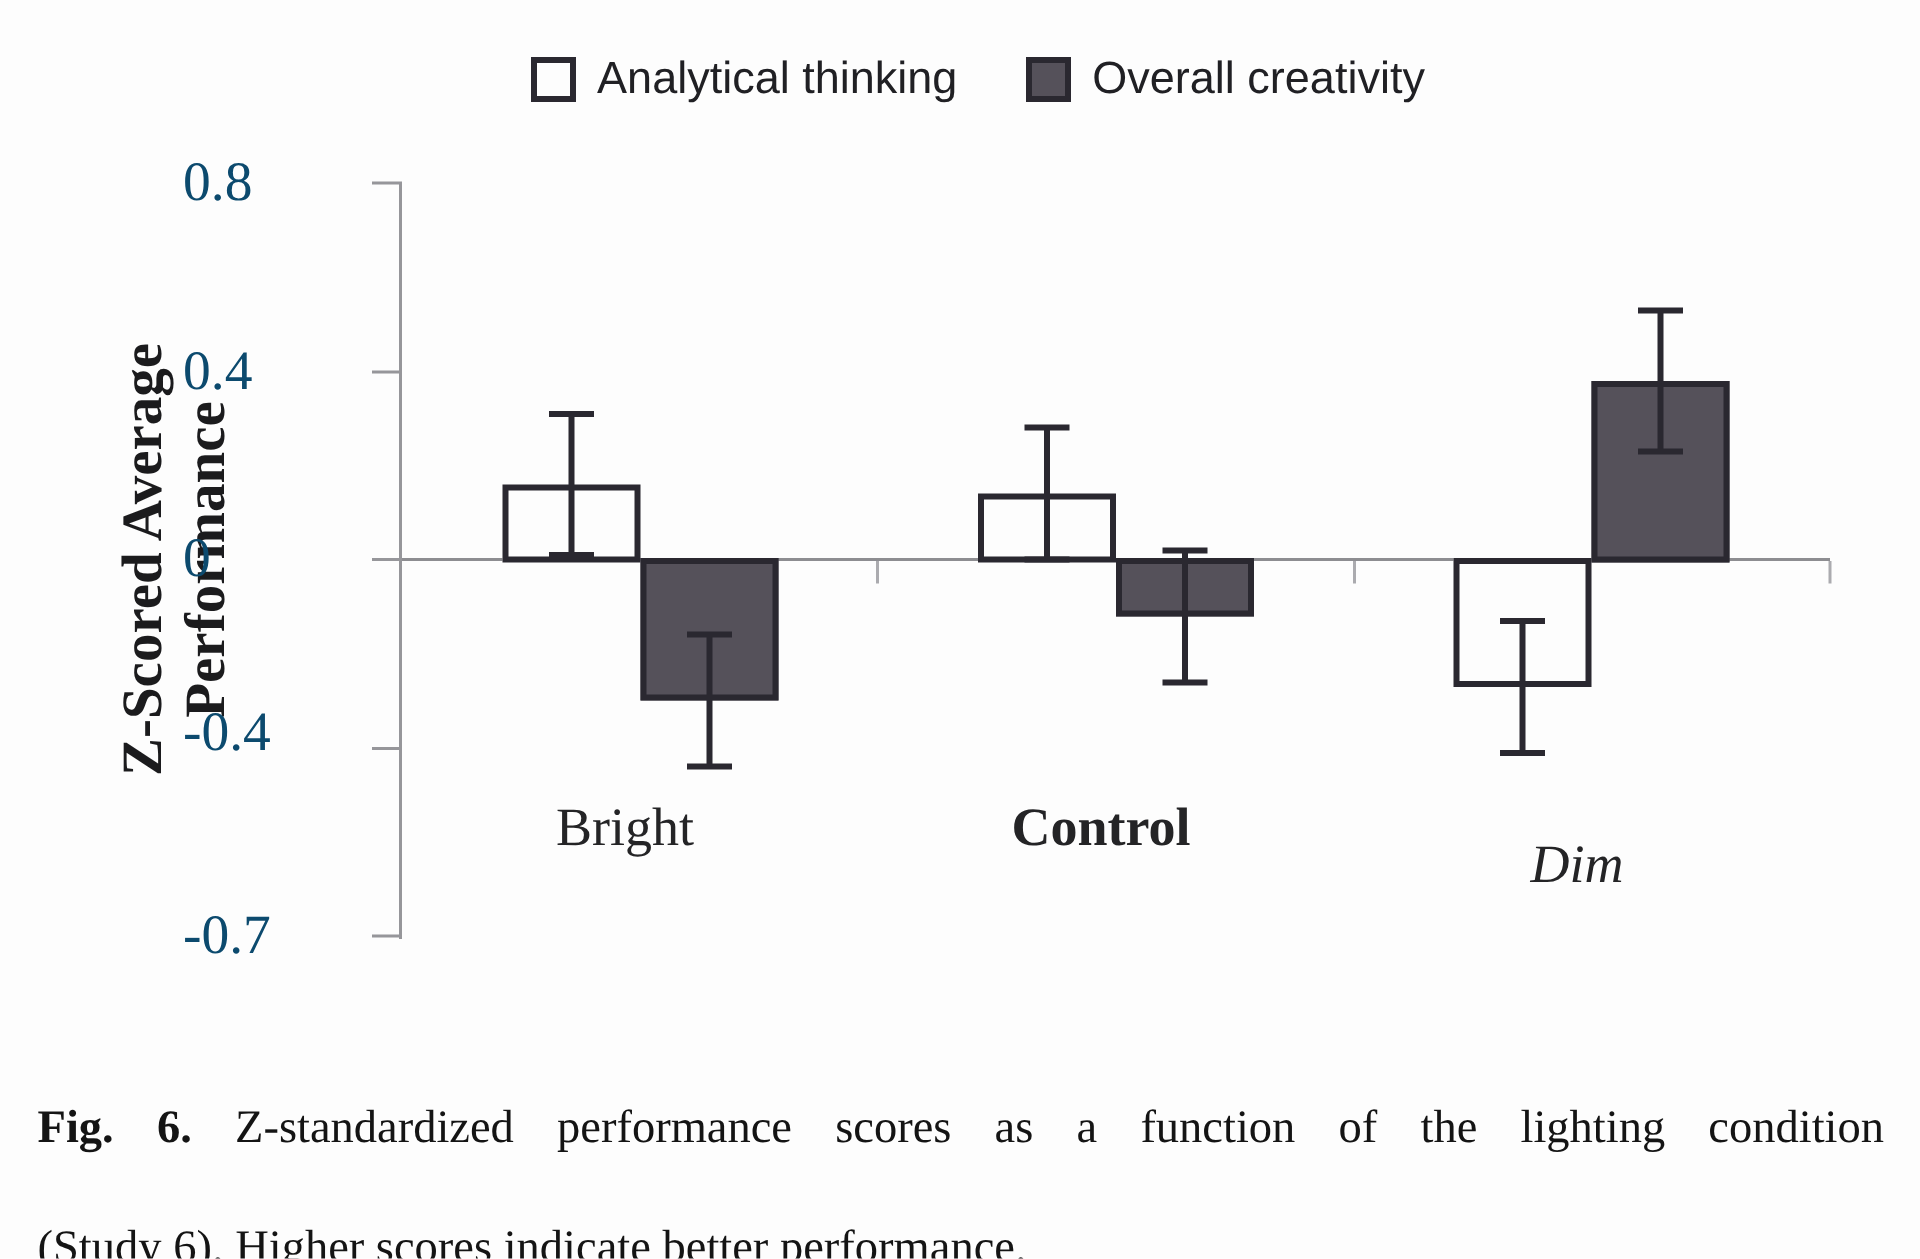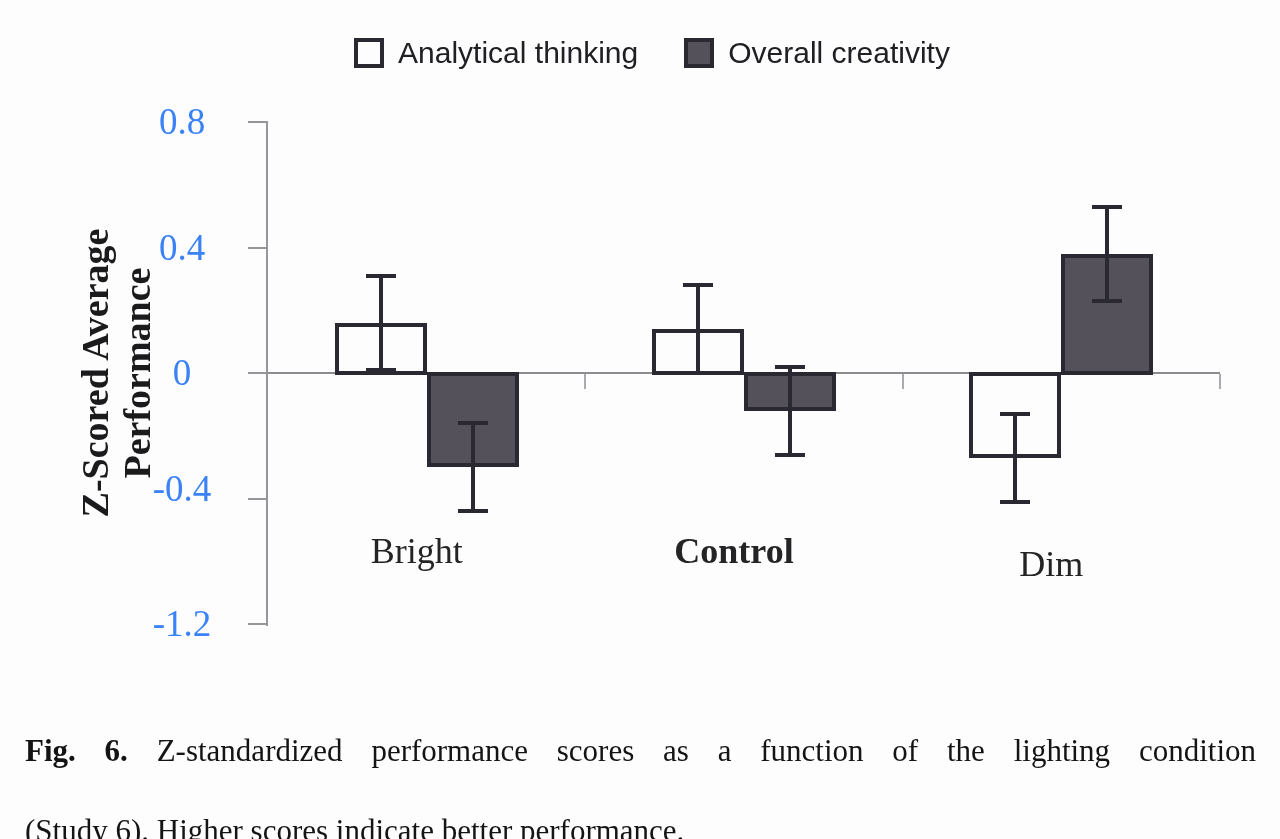--- a/index.html
+++ b/index.html
@@ -58,25 +58,25 @@
     width: 952px;
     top: 644px;
     text-align: center;
     font-weight: bold;
     font-size: 40px;
     color: #1b1b1d;
   }
 
   
   .y-tick-label {
-    text-align: center;
+    text-align: left;
     font-size: 37px;
     line-height: 48px;
     height: 48px;
-    color: #3b82f6;
+    color: #0c4a6e;
   }
   .cat-label {
     text-align: center;
     font-size: 36px;
     line-height: 48px;
     height: 48px;
     color: #242426;
   }
   .bar { box-sizing: border-box; }
 
@@ -119,21 +119,21 @@
       <div class="abs" style="left: 266px; top: 121px; width: 2px; height: 505px; background: rgb(150, 150, 154);"></div>
       <div class="abs" style="left: 248px; top: 121px; width: 18px; height: 2px; background: rgb(150, 150, 154);"></div>
       <div class="abs y-tick-label" style="left: 122px; top: 98px; width: 120px;">0.8</div>
       <div class="abs" style="left: 248px; top: 246.5px; width: 18px; height: 2px; background: rgb(150, 150, 154);"></div>
       <div class="abs y-tick-label" style="left: 122px; top: 223.5px; width: 120px;">0.4</div>
       <div class="abs" style="left: 248px; top: 372px; width: 18px; height: 2px; background: rgb(150, 150, 154);"></div>
       <div class="abs y-tick-label" style="left: 122px; top: 349px; width: 120px;">0</div>
       <div class="abs" style="left: 248px; top: 497.5px; width: 18px; height: 2px; background: rgb(150, 150, 154);"></div>
       <div class="abs y-tick-label" style="left: 122px; top: 465px; width: 120px; font-family: Liberation Serif, serif;">-0.4</div>
       <div class="abs" style="left: 248px; top: 623px; width: 18px; height: 2px; background: rgb(150, 150, 154);"></div>
-      <div class="abs y-tick-label" style="left: 122px; top: 600px; width: 120px;">-1.2</div>
+      <div class="abs y-tick-label" style="left: 122px; top: 600px; width: 120px;">-0.7</div>
       <div class="abs" style="left: 268px; top: 372px; width: 952px; height: 2px; background: rgb(141, 141, 145);"></div>
       <div class="abs" style="left: 584.333px; top: 374px; width: 2px; height: 15px; background: rgb(171, 171, 175);"></div>
       <div class="abs" style="left: 901.667px; top: 374px; width: 2px; height: 15px; background: rgb(171, 171, 175);"></div>
       <div class="abs" style="left: 1219px; top: 374px; width: 2px; height: 15px; background: rgb(171, 171, 175);"></div>
       <div class="abs bar" style="left: 334.667px; top: 322.8px; width: 92px; height: 52.2px; background: rgb(253, 253, 253); border: 4px solid rgb(42, 40, 48);"></div>
       <div class="abs bar" style="left: 426.667px; top: 372px; width: 92px; height: 95.125px; background: rgb(85, 81, 90); border: 4px solid rgb(42, 40, 48);"></div>
       <div class="abs" style="left: 378.667px; top: 275.738px; width: 4px; height: 94.125px; background: rgb(42, 40, 48);"></div>
       <div class="abs" style="left: 365.667px; top: 273.738px; width: 30px; height: 4px; background: rgb(42, 40, 48);"></div>
       <div class="abs" style="left: 365.667px; top: 367.863px; width: 30px; height: 4px; background: rgb(42, 40, 48);"></div>
       <div class="abs" style="left: 470.667px; top: 423.2px; width: 4px; height: 87.85px; background: rgb(42, 40, 48);"></div>
@@ -150,21 +150,21 @@
       <div class="abs" style="left: 775px; top: 452.575px; width: 30px; height: 4px; background: rgb(42, 40, 48);"></div>
       <div class="abs cat-label" style="left: 624px; top: 527px; width: 220px; font-weight: bold;">Control</div>
       <div class="abs bar" style="left: 969.333px; top: 372px; width: 92px; height: 85.7125px; background: rgb(253, 253, 253); border: 4px solid rgb(42, 40, 48);"></div>
       <div class="abs bar" style="left: 1061.33px; top: 253.775px; width: 92px; height: 121.225px; background: rgb(85, 81, 90); border: 4px solid rgb(42, 40, 48);"></div>
       <div class="abs" style="left: 1013.33px; top: 413.788px; width: 4px; height: 87.85px; background: rgb(42, 40, 48);"></div>
       <div class="abs" style="left: 1000.33px; top: 411.788px; width: 30px; height: 4px; background: rgb(42, 40, 48);"></div>
       <div class="abs" style="left: 1000.33px; top: 499.637px; width: 30px; height: 4px; background: rgb(42, 40, 48);"></div>
       <div class="abs" style="left: 1105.33px; top: 206.713px; width: 4px; height: 94.125px; background: rgb(42, 40, 48);"></div>
       <div class="abs" style="left: 1092.33px; top: 204.713px; width: 30px; height: 4px; background: rgb(42, 40, 48);"></div>
       <div class="abs" style="left: 1092.33px; top: 298.837px; width: 30px; height: 4px; background: rgb(42, 40, 48);"></div>
-      <div class="abs cat-label" style="left: 941.333px; top: 540px; width: 220px;">Dim</div>
+      <div class="abs cat-label" style="left: 941.333px; top: 552px; width: 220px; font-style: italic;">Dim</div>
     </div>
 
 
   <div class="caption">
     <div class="cap-line1"><span class="bold">Fig. 6.</span> <span>Z-standardized performance scores as a function of the lighting condition</span></div>
     <div class="cap-line2">(Study 6). Higher scores indicate better performance.</div>
   </div>
 
 </div>
 

